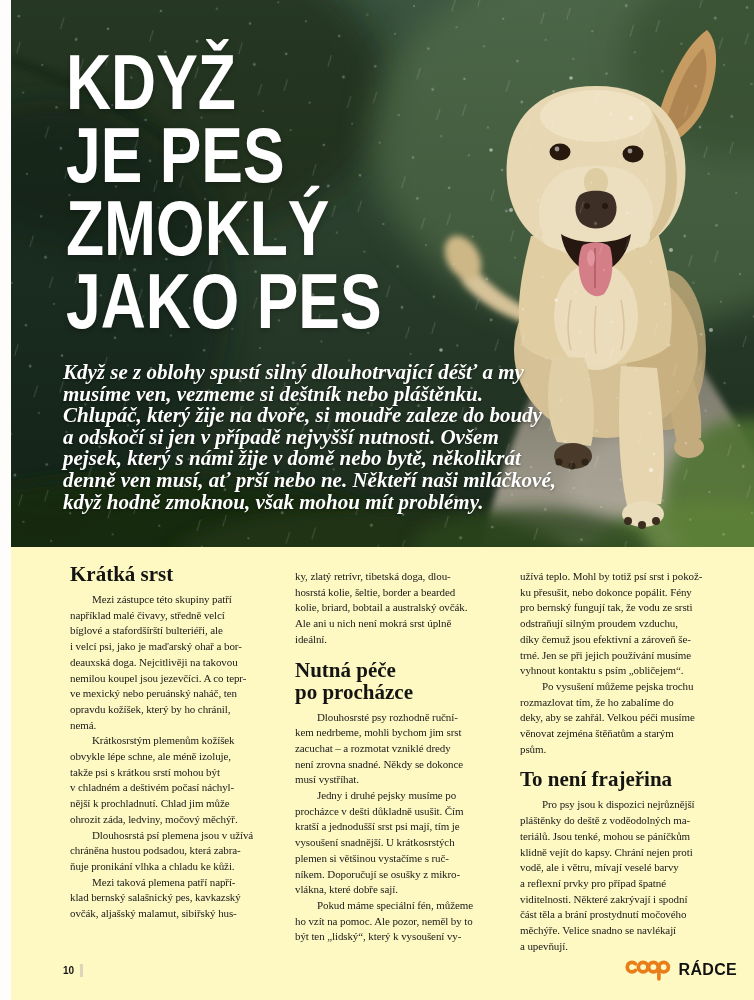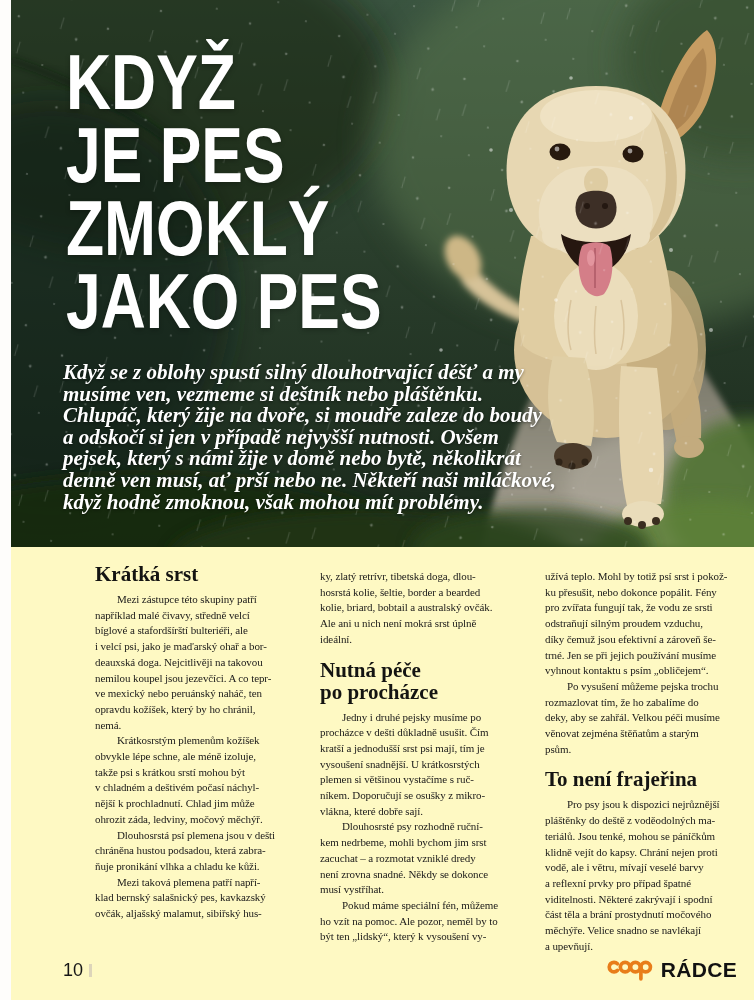--- a/index.html
+++ b/index.html
@@ -16,39 +16,39 @@
       color:#ffffff;transform:scaleX(.80);transform-origin:0 0;
       text-shadow:0 2px 6px rgba(0,0,0,.25);}
   .hero-title span{display:block;}
   .hero-intro{position:absolute;top:362px;left:52px;width:540px;margin:0;
       font-family:"Liberation Serif",serif;font-style:italic;font-weight:700;
       font-size:21px;line-height:21.6px;color:#ffffff;white-space:pre-line;
       text-shadow:0 1px 3px rgba(0,0,0,.45);}
 
   
   .body-grid{position:absolute;top:547px;left:0;width:617px;
-      padding:16px 0 0 84px;box-sizing:border-box;display:flex;gap:13px;}
+      padding:16px 0 0 59px;box-sizing:border-box;display:flex;gap:13px;}
   .col{width:212px;flex:0 0 212px;}
   .col h2{margin:0 0 7px 0;font-family:"Liberation Serif",serif;font-weight:700;
       font-size:21px;line-height:22px;color:#141412;white-space:pre-line;}
   .col h2.mt{margin-top:11px;}
   .col p{margin:0;font-size:11px;line-height:15.7px;letter-spacing:-0.1px;
       white-space:pre-line;color:#21201e;}
   .col p.indent{text-indent:22px;}
   .col .cont-top{margin-top:6px;}
 
   
   .footer{position:absolute;top:956px;left:52px;right:28px;height:28px;
       display:flex;justify-content:space-between;align-items:center;}
   .pageno{display:flex;align-items:center;
-      font-family:"Liberation Sans",sans-serif;font-weight:400;font-size:18px;color:#161616;justify-content:space-between;}
+      font-family:"Liberation Sans",sans-serif;font-weight:700;font-size:10px;color:#161616;justify-content:space-between;}
   .pageno .tick{display:inline-block;width:3px;height:13px;background:#ddd5ba;margin-left:6px;}
   .brand{display:flex;align-items:center;gap:6px;}
   .brand .radce{font-family:"Liberation Sans",sans-serif;font-weight:700;
-      font-size:21px;letter-spacing:.3px;color:#121212;}
+      font-size:16px;letter-spacing:.3px;color:#121212;}
 </style>
 </head>
 <body>
 
 <div class="page">
 
   <header class="hero">
 
     <svg width="754" height="547" viewBox="0 0 754 547" aria-hidden="true">
       <defs>
@@ -200,57 +200,57 @@
 nemilou koupel jsou jezevčíci. A co tepr-
 ve mexický nebo peruánský naháč, ten
 opravdu kožíšek, který by ho chránil,
 nemá.</p>
       <p class="indent">Krátkosrstým plemenům kožíšek
 obvykle lépe schne, ale méně izoluje,
 takže psi s krátkou srstí mohou být
 v chladném a deštivém počasí náchyl-
 nější k prochladnutí. Chlad jim může
 ohrozit záda, ledviny, močový měchýř.</p>
-      <p class="indent">Dlouhosrstá psí plemena jsou v dešti
+      <p class="indent">Dlouhosrstá psí plemena jsou v užívá
 chráněna hustou podsadou, která zabra-
 ňuje pronikání vlhka a chladu ke kůži.</p>
       <p class="indent">Mezi taková plemena patří napří-
 klad bernský salašnický pes, kavkazský
 ovčák, aljašský malamut, sibiřský hus-</p>
     </section>
 
     <section class="col">
       <p class="cont-top">ky, zlatý retrívr, tibetská doga, dlou-
 hosrstá kolie, šeltie, border a bearded
 kolie, briard, bobtail a australský ovčák.
 Ale ani u nich není mokrá srst úplně
 ideální.</p>
       <h2 class="mt">Nutná péče
 po procházce</h2>
+      <p class="indent">Dlouhosrsté psy rozhodně ruční-
+kem nedrbeme, mohli bychom jim srst
+zacuchat – a rozmotat vzniklé dredy
+není zrovna snadné. Někdy se dokonce
+musí vystříhat.</p>
       <p class="indent">Jedny i druhé pejsky musíme po
 procházce v dešti důkladně usušit. Čím
 kratší a jednodušší srst psi mají, tím je
 vysoušení snadnější. U krátkosrstých
 plemen si většinou vystačíme s ruč-
 níkem. Doporučují se osušky z mikro-
 vlákna, které dobře sají.</p>
-      <p class="indent">Dlouhosrsté psy rozhodně ruční-
-kem nedrbeme, mohli bychom jim srst
-zacuchat – a rozmotat vzniklé dredy
-není zrovna snadné. Někdy se dokonce
-musí vystříhat.</p>
       <p class="indent">Pokud máme speciální fén, můžeme
 ho vzít na pomoc. Ale pozor, neměl by to
 být ten „lidský“, který k vysoušení vy-</p>
     </section>
 
     <section class="col">
       <p class="cont-top">užívá teplo. Mohl by totiž psí srst i pokož-
 ku přesušit, nebo dokonce popálit. Fény
-pro zvířata fungují tak, že vodu ze srsti
+pro bernský fungují tak, že vodu ze srsti
 odstraňují silným proudem vzduchu,
 díky čemuž jsou efektivní a zároveň še-
 trné. Jen se při jejich používání musíme
 vyhnout kontaktu s psím „obličejem“.</p>
       <p class="indent">Po vysušení můžeme pejska trochu
 rozmazlovat tím, že ho zabalíme do
 deky, aby se zahřál. Velkou péči musíme
 věnovat zejména štěňatům a starým
 psům.</p>
       <h2 class="mt">To není frajeřina</h2>

